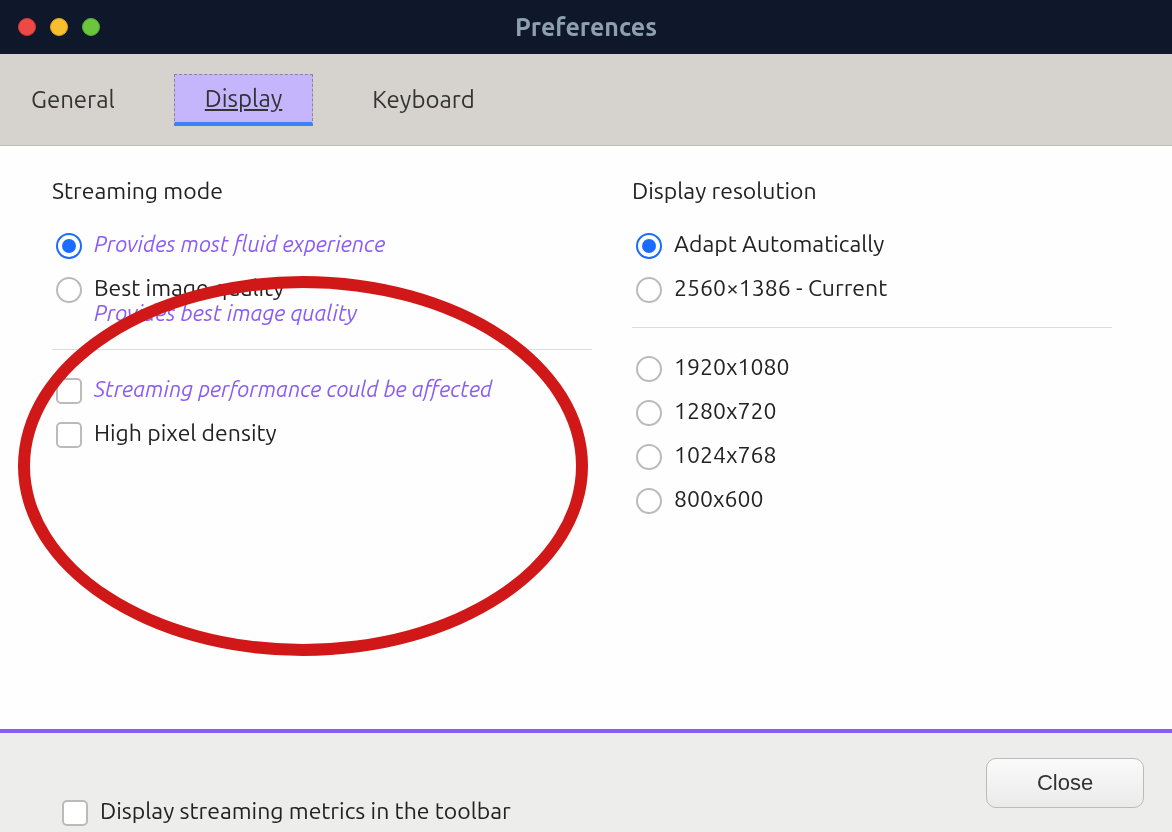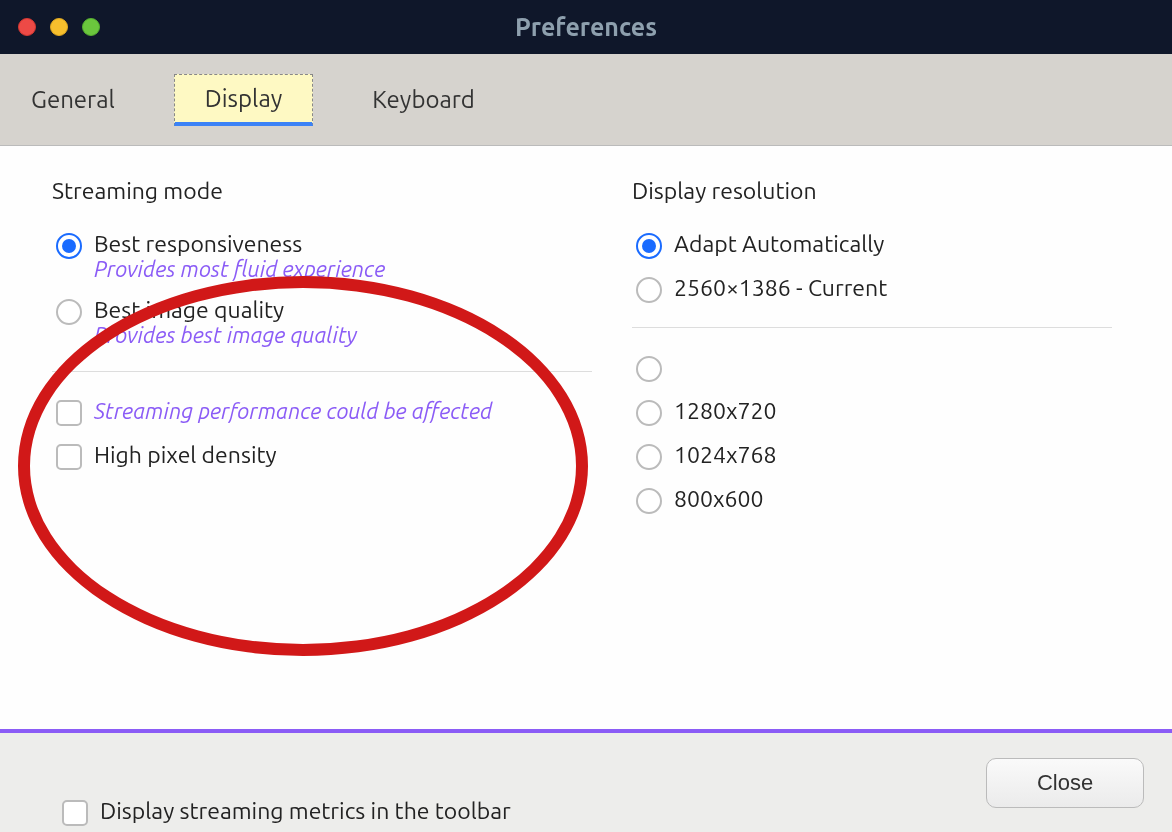--- a/index.html
+++ b/index.html
@@ -57,21 +57,22 @@
       padding: 10px 30px;
       font-size: 24px;
       color: #333;
       cursor: pointer;
       border: 1px solid transparent;
       margin-right: 28px;
     }
     .tab.active {
       border: 1px dashed #888;
       border-bottom: 4px solid #3b82f6;
-      background: #fef9c3;
+      background: #c4b5fd;
+      text-decoration: underline;
     }
     .content {
       flex: 1;
       background: #fefefe;
       padding: 32px 60px 0 52px;
       display: flex;
       gap: 40px;
       position: relative;
     }
     .left-col { flex: 0 0 540px; }
@@ -197,21 +198,20 @@
   <div class="content">
 
     <div class="red-circle"></div>
 
     <div class="left-col">
       <div class="section-title">Streaming mode</div>
 
       <div class="option-row">
         <div class="radio selected"></div>
         <div class="opt-text">
-          <div class="opt-title">Best responsiveness</div>
           <div class="opt-sub">Provides most fluid experience</div>
         </div>
       </div>
 
       <div class="option-row">
         <div class="radio"></div>
         <div class="opt-text">
           <div class="opt-title">Best image quality</div>
           <div class="opt-sub">Provides best image quality</div>
         </div>
@@ -248,20 +248,23 @@
         <div class="radio"></div>
         <div class="opt-text">
           <div class="opt-title">2560×1386 - Current</div>
         </div>
       </div>
 
       <div class="divider"></div>
 
       <div class="option-row">
         <div class="radio"></div>
+        <div class="opt-text">
+          <div class="opt-title">1920x1080</div>
+        </div>
       </div>
 
       <div class="option-row">
         <div class="radio"></div>
         <div class="opt-text">
           <div class="opt-title">1280x720</div>
         </div>
       </div>
 
       <div class="option-row">

